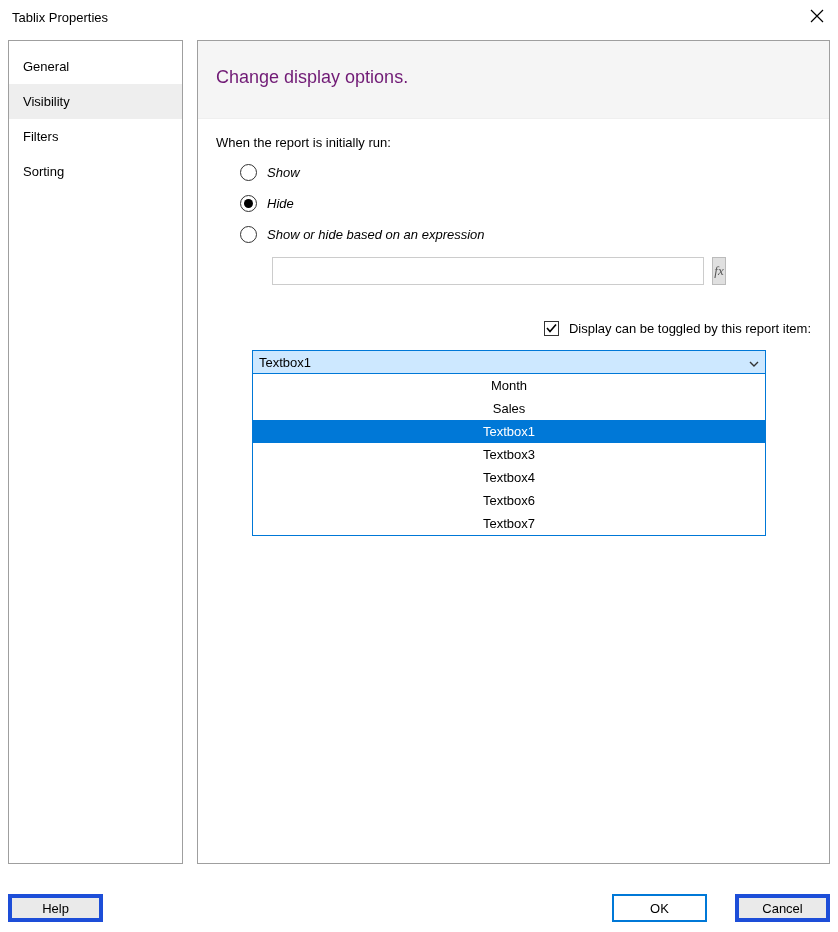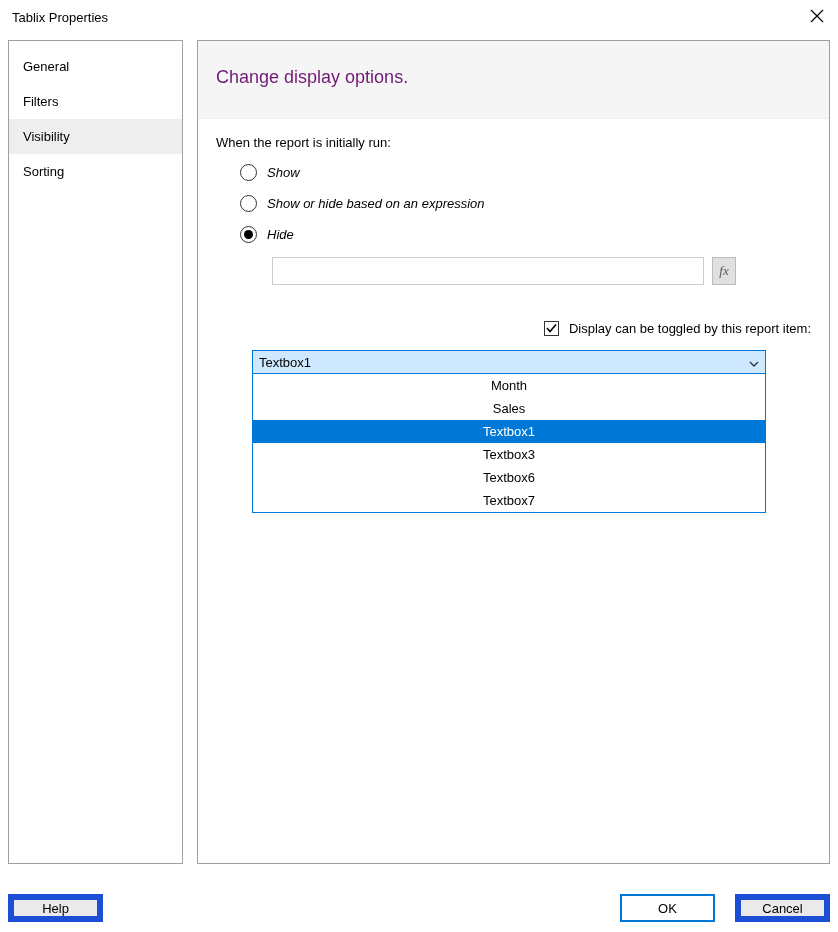--- a/index.html
+++ b/index.html
@@ -98,21 +98,21 @@
       margin-bottom: 36px;
     }
     .expression-input {
       flex: 1;
       max-width: 432px;
       height: 28px;
       border: 1px solid #ccc;
       background: #fff;
     }
     .fx-button {
-      width: 24px; height: 28px;
+      width: 14px; height: 28px;
       border: 1px solid #bbb;
       background: #e0e0e0;
       font-style: italic;
       font-family: Georgia, serif;
       font-size: 13px;
       color: #555;
       cursor: pointer;
       display: inline-flex;
       align-items: center;
       justify-content: center;
@@ -162,25 +162,25 @@
       text-align: center;
     }
     .combo-option.selected { background: #0078d7; color: #fff; }
     .button-bar {
       position: absolute;
       left: 8px; right: 8px; bottom: 10px;
       display: flex;
       align-items: center;
       justify-content: space-between;
     }
-    .button-right { display: flex; gap: 20px; }
+    .button-right { display: flex; gap: 28px; }
     .btn {
       min-width: 95px;
       height: 28px;
-      border: 6px solid #1d4ed8;
+      border: 4px solid #1d4ed8;
       background: #eaeaea;
       font-size: 13px;
       cursor: pointer;
     }
     .btn.primary {
       border: 2px solid #0078d7;
       background: #fff;
     }
     .chevron {
       width: 10px; height: 6px;
@@ -194,43 +194,43 @@
   <span class="close">
     <svg width="14" height="14" viewBox="0 0 14 14">
         <path d="M1 1 L13 13 M13 1 L1 13" stroke="#000" stroke-width="1.2" fill="none"></path>
       </svg>
   </span>
 </div>
 
 <div class="content-area">
   <div class="sidebar">
     <div class="sidebar-item">General</div>
+    <div class="sidebar-item selected">Visibility</div>
     <div class="sidebar-item">Filters</div>
-    <div class="sidebar-item selected">Visibility</div>
     <div class="sidebar-item">Sorting</div>
   </div>
 
   <div class="main-panel">
     <div class="main-header">Change display options.</div>
     <div class="main-body">
 
       <div class="section-label">When the report is initially run:</div>
 
       <div class="radio-group">
         <div class="radio-row">
           <span class="radio"></span>
           <span>Show</span>
         </div>
         <div class="radio-row">
+          <span class="radio checked"></span>
+          <span>Hide</span>
+        </div>
+        <div class="radio-row">
           <span class="radio"></span>
           <span>Show or hide based on an expression</span>
-        </div>
-        <div class="radio-row">
-          <span class="radio checked"></span>
-          <span>Hide</span>
         </div>
       </div>
 
       <div class="expression-row">
         <input class="expression-input" type="text" value="" style="">
         <button class="fx-button">
           <span>fx</span>
         </button>
       </div>
 
@@ -251,20 +251,21 @@
               <svg class="chevron" viewBox="0 0 10 6">
                   <path d="M1 1 L5 5 L9 1" stroke="#333" stroke-width="1.4" fill="none"></path>
                 </svg>
             </span>
           </div>
           <div class="combo-list">
             <div class="combo-option">Month</div>
             <div class="combo-option">Sales</div>
             <div class="combo-option selected">Textbox1</div>
             <div class="combo-option">Textbox3</div>
+            <div class="combo-option">Textbox4</div>
             <div class="combo-option">Textbox6</div>
             <div class="combo-option">Textbox7</div>
           </div>
         </div>
       </div>
 
     </div>
   </div>
 </div>
 

